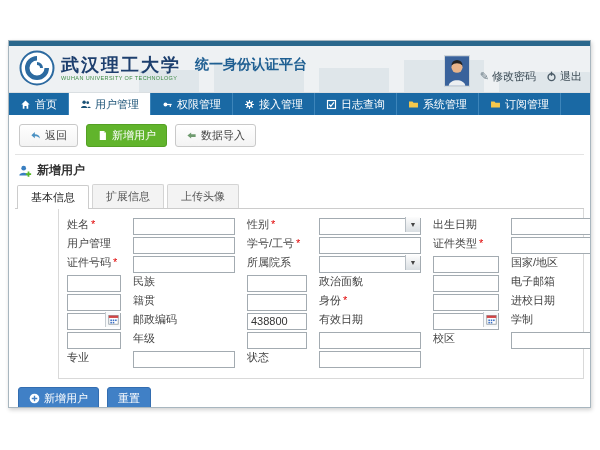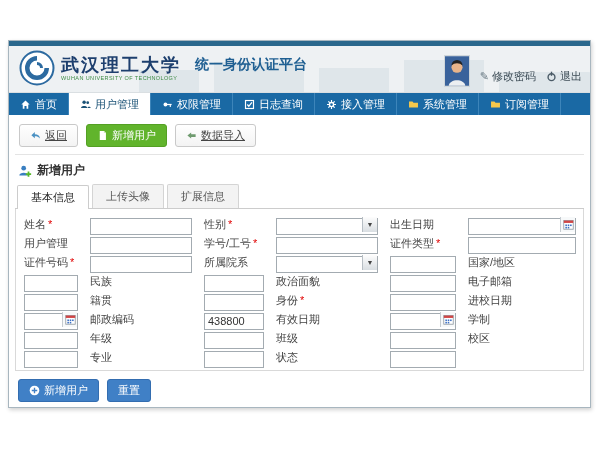--- a/index.html
+++ b/index.html
@@ -25,33 +25,33 @@
   
   .nav { display:flex; height:22px; background:var(--nav-blue,#1a69a4); }
   .nav-item { display:flex; align-items:center; gap:4px; padding:0 11px; font-size:11px;
     color:#fff; border-right:1px solid #3d85ba; cursor:pointer; white-space:nowrap; }
   .nav-item.active { background:#fff; color:#1a5276; font-weight:normal; }
   
   .content { padding:5px 6px 0; }
   .toolbar { display:flex; gap:8px; padding:4px 4px 7px; border-bottom:1px solid #e4e4e4; }
   .btn { display:flex; align-items:center; gap:4px; font-size:11px; border-radius:3px;
     padding:3px 10px; cursor:pointer; }
-  .btn-plain { background:linear-gradient(#fff,#f3f3f3); border:1px solid #c9c9c9; color:#444;text-decoration:underline; }
+  .btn-plain { background:linear-gradient(#fff,#f3f3f3); border:1px solid #c9c9c9; color:#444; }
   .btn-green { background:var(--green,#61b42c); border:1px solid #54a024; color:#fff; }
   .section-head { display:flex; align-items:center; gap:5px; padding:7px 3px 5px;
     font-size:12px; font-weight:bold; color:#333; }
   
   .tabs { display:flex; padding:0 2px; border-bottom:1px solid #ccc; }
   .tab { font-size:11px; padding:4px 13px 3px; border:1px solid #d4d4d4; border-bottom:none;
     background:#f3f3f3; color:#555; margin-right:3px; border-radius:2px 2px 0 0;
     margin-bottom:0; cursor:pointer; }
   .tab.active { background:#fff; color:#222; border-color:#ccc; position:relative; top:1px;
     padding-bottom:4px; }
   
-  .form-panel { border:1px solid #d9d9d9; border-top:none; padding:7px 8px 4px; }
+  .form-panel { border:1px solid #d9d9d9; border-top:none; padding:7px 8px 12px;margin-left:43px; }
   .form-grid { display:grid; grid-template-columns:54px 102px 60px 102px 66px 108px;
     column-gap:12px; row-gap:2px; }
   .flabel { font-size:11px; color:#444; line-height:17px; white-space:nowrap; }
   .req { color:var(--required-red,#e00000); margin-left:2px; font-size:11px; }
   .ctl { position:relative; height:17px; }
   .tin { width:100%; height:17px; border:1px solid #a3abb1; background:#fff; font-size:11px;
     padding:0 3px; font-family:"Liberation Sans",sans-serif; color:#333; }
   .side-btn { position:absolute; right:1px; top:1px; width:15px; height:15px;
     display:flex; align-items:center; justify-content:center; cursor:pointer; }
   .sel-btn { background:linear-gradient(#fdfdfd,#d9dee2); border-left:1px solid #b7bec4;
@@ -127,31 +127,31 @@
       <div class="nav-item">
         <svg class="ic" width="11" height="11" viewBox="0 0 16 16" fill="currentColor">
           <circle cx="5" cy="8" r="2.8"></circle>
           <rect x="7" y="7.1" width="7" height="1.8"></rect>
           <rect x="11.2" y="8.9" width="1.8" height="2.6"></rect>
         </svg>
         <span>权限管理</span>
       </div>
       <div class="nav-item">
         <svg class="ic" width="11" height="11" viewBox="0 0 16 16" fill="currentColor">
+          <circle cx="8" cy="8" r="3" fill="none" stroke="currentColor" stroke-width="2"></circle>
+          <path d="M8 1.5v3M8 11.5v3M1.5 8h3M11.5 8h3M3.4 3.4l2.1 2.1M10.5 10.5l2.1 2.1M12.6 3.4l-2.1 2.1M5.5 10.5l-2.1 2.1" stroke="currentColor" stroke-width="1.7"></path>
+        </svg>
+        <span>接入管理</span>
+      </div>
+      <div class="nav-item">
+        <svg class="ic" width="11" height="11" viewBox="0 0 16 16" fill="currentColor">
           <rect x="2.2" y="2.2" width="11.6" height="11.6" fill="none" stroke="currentColor" stroke-width="1.7"></rect>
           <path d="M4.8 8l2.2 2.6L11.5 5" fill="none" stroke="currentColor" stroke-width="1.9"></path>
         </svg>
         <span>日志查询</span>
-      </div>
-      <div class="nav-item">
-        <svg class="ic" width="11" height="11" viewBox="0 0 16 16" fill="currentColor">
-          <circle cx="8" cy="8" r="3" fill="none" stroke="currentColor" stroke-width="2"></circle>
-          <path d="M8 1.5v3M8 11.5v3M1.5 8h3M11.5 8h3M3.4 3.4l2.1 2.1M10.5 10.5l2.1 2.1M12.6 3.4l-2.1 2.1M5.5 10.5l-2.1 2.1" stroke="currentColor" stroke-width="1.7"></path>
-        </svg>
-        <span>接入管理</span>
       </div>
       <div class="nav-item">
         <svg class="ic" width="11" height="11" viewBox="0 0 16 16" fill="#f5c84c">
           <path d="M1.5 3.5h5l1.5 2h6.5v7h-13z"></path>
         </svg>
         <span>系统管理</span>
       </div>
       <div class="nav-item">
         <svg class="ic" width="11" height="11" viewBox="0 0 16 16" fill="#f5c84c">
           <path d="M1.5 3.5h5l1.5 2h6.5v7h-13z"></path>
@@ -187,22 +187,22 @@
       <svg width="14" height="14" viewBox="0 0 16 16">
         <circle cx="6.5" cy="4.8" r="2.7" fill="#3a7fc1"></circle>
         <path d="M1.5 13c0-4 10-4 10 0z" fill="#3a7fc1"></path>
         <path d="M11 8.5h2v2h2v2h-2v2h-2v-2H9v-2h2z" fill="#55b82a"></path>
       </svg>
       <span>新增用户</span>
     </div>
 
     <div class="tabs">
         <div class="tab active"><span>基本信息</span></div>
+        <div class="tab"><span>扩展信息</span></div>
         <div class="tab"><span>上传头像</span></div>
-        <div class="tab"><span>扩展信息</span></div>
       </div>
 
     <div class="form-panel">
       <div class="form-grid">
           <div class="flabel"><span>姓名</span><span class="req">*</span></div>
           <div class="ctl"><input class="tin" value="" style=""></div>
           <div class="flabel"><span>性别</span><span class="req">*</span></div>
           <div class="ctl"><input class="tin" value="" style=""><div class="side-btn sel-btn">▼</div></div>
           <div class="flabel"><span>出生日期</span></div>
           <div class="ctl"><input class="tin" value="" style=""><div class="side-btn date-btn">
@@ -268,21 +268,20 @@
                   <rect x="9" y="7" width="2" height="2"></rect>
                   <rect x="3" y="10" width="2" height="2"></rect>
                   <rect x="6" y="10" width="2" height="2"></rect>
                 </g>
               </svg>
             </div></div>
           <div class="flabel"><span>学制</span></div>
           <div class="ctl"><input class="tin" value="" style=""></div>
           <div class="flabel"><span>年级</span></div>
           <div class="ctl"><input class="tin" value="" style=""></div>
-          <div class="flabel"><span>班级</span></div>
           <div class="ctl"><input class="tin" value="" style=""></div>
           <div class="flabel"><span>校区</span></div>
           <div class="ctl"><input class="tin" value="" style=""></div>
           <div class="flabel"><span>专业</span></div>
           <div class="ctl"><input class="tin" value="" style=""></div>
           <div class="flabel"><span>状态</span></div>
           <div class="ctl"><input class="tin" value="" style=""></div>
         </div>
     </div>
 

